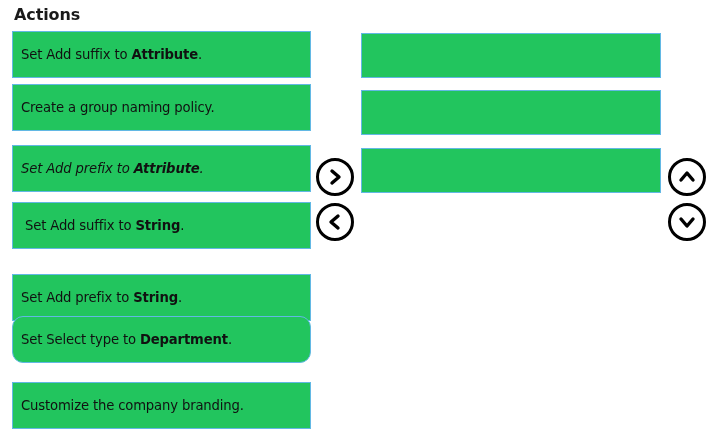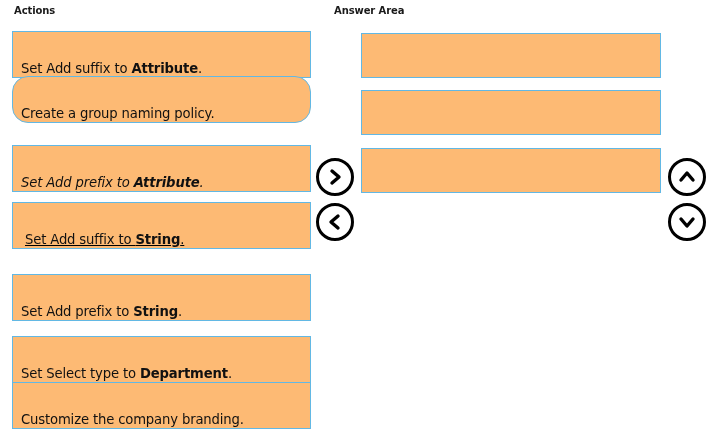--- a/index.html
+++ b/index.html
@@ -19,56 +19,56 @@
     position: absolute;
     left: 0; top: 0;
     width: 720px;
     height: 440px;
   }
 
   
   .col-heading {
     position: absolute;
     font-family: "DejaVu Sans", sans-serif;
-    font-size: 10px;
+    font-size: 16px;
     font-weight: bold;
     color: #1a1a1a;
     letter-spacing: -0.1px;
     white-space: nowrap;
   }
   #actions-heading { left: 14px; top: 5px; }
   #answer-heading  { left: 334px; top: 5px; }
 
   
   .opt-box {
     position: absolute;
     box-sizing: border-box;
     border: 1.5px solid #62b8e4;
-    background: #fdba74;
+    background: #22c55e;
     display: flex;
-    align-items: flex-end;
+    align-items: center;
   }
   .opt-label {
     font-family: "DejaVu Sans", sans-serif;
     font-size: 13.2px;
     color: #111111;
     line-height: 1.2;
     white-space: nowrap;
     letter-spacing: -0.15px;
   }
   .opt-label b { font-weight: bold; }
 
   
   .action-box {
     left: 12px;
     width: 299px;
     height: 47px;
     padding-left: 8px;
   }
-  .action-box.indented { padding-left: 12px; text-decoration: underline; }
+  .action-box.indented { padding-left: 12px; }
 
   
   .answer-box {
     left: 361px;
     width: 300px;
     height: 45px;
   }
 
   
   .circle-btn {
@@ -90,31 +90,30 @@
   #move-up-button    { left: 668px; top: 158px; }
   #move-down-button  { left: 668px; top: 203px; }
 </style>
 </head>
 <body>
 
 <div class="stage">
 
   <div class="col-heading" id="actions-heading">Actions</div>
 
-  <div class="col-heading" id="answer-heading">Answer Area</div>
 
   <div>
 
     <div class="opt-box action-box" style="top:31px;">
       <span class="opt-label">
         <span>Set Add suffix to </span><b>Attribute</b><span>.</span>
       </span>
     </div>
 
-    <div class="opt-box action-box" style="top:76px;border-radius:16px;">
+    <div class="opt-box action-box" style="top:84px;">
       <span class="opt-label">
         <span>Create a group naming policy.</span><b></b><span></span>
       </span>
     </div>
 
     <div class="opt-box action-box" style="top:145px;font-style:italic;">
       <span class="opt-label">
         <span>Set Add prefix to </span><b>Attribute</b><span>.</span>
       </span>
     </div>
@@ -124,21 +123,21 @@
         <span>Set Add suffix to </span><b>String</b><span>.</span>
       </span>
     </div>
 
     <div class="opt-box action-box" style="top:274px;">
       <span class="opt-label">
         <span>Set Add prefix to </span><b>String</b><span>.</span>
       </span>
     </div>
 
-    <div class="opt-box action-box" style="top:336px;">
+    <div class="opt-box action-box" style="top:316px;border-radius:11px;">
       <span class="opt-label">
         <span>Set Select type to </span><b>Department</b><span>.</span>
       </span>
     </div>
 
     <div class="opt-box action-box" style="top:382px;">
       <span class="opt-label">
         <span>Customize the company branding.</span><b></b><span></span>
       </span>
     </div>

